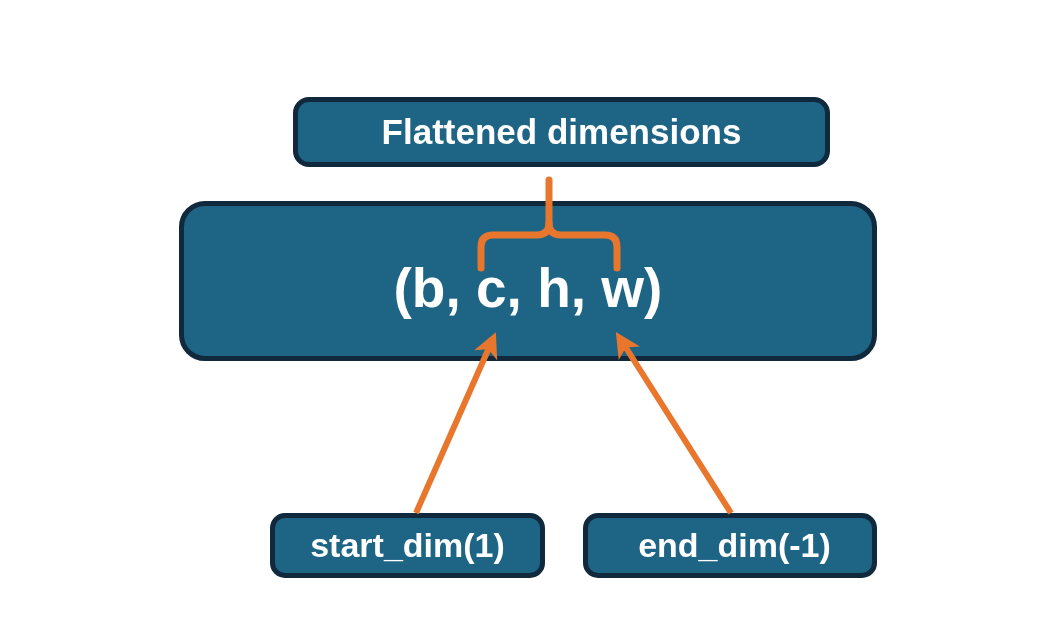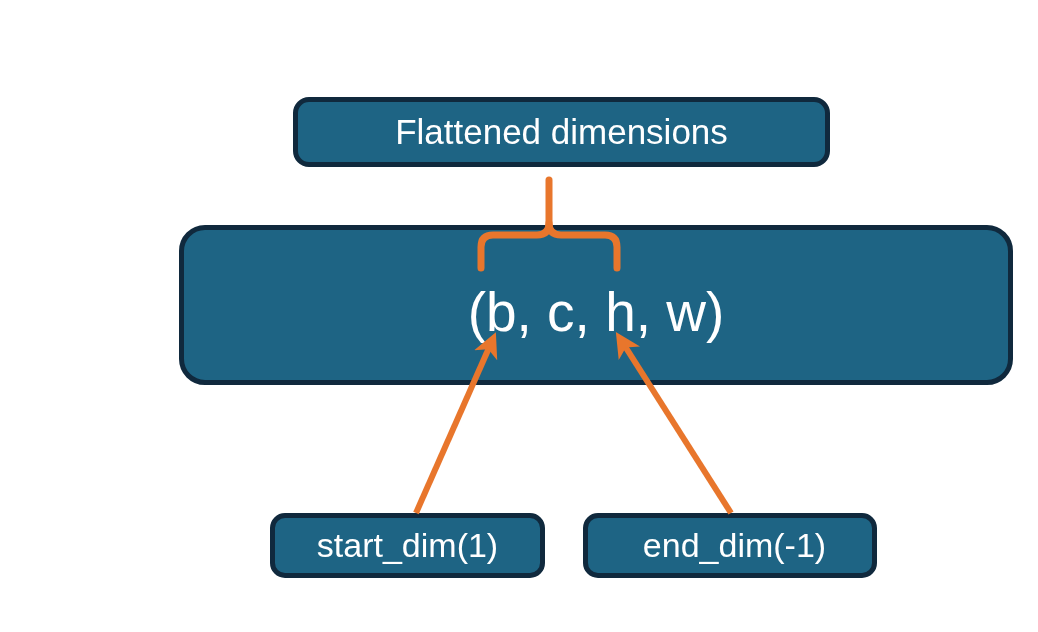--- a/index.html
+++ b/index.html
@@ -9,20 +9,21 @@
   }
   body {
     font-family: "Liberation Sans", sans-serif;
   }
   #canvas {
     position: relative;
     width: 1038px;
     height: 632px;
     background: #ffffff;
     overflow: hidden;
+    font-weight: bold;
   }
   .node {
     position: absolute;
     box-sizing: border-box;
     background: #1e6484;
     border: 5px solid #10293d;
     display: flex;
     align-items: center;
     justify-content: center;
     color: #ffffff;
@@ -33,22 +34,22 @@
   #node-flattened {
     left: 293px;
     top: 97px;
     width: 537px;
     height: 70px;
     border-radius: 16px;
     font-size: 35px;
   }
   #node-shape {
     left: 179px;
-    top: 225px;
-    width: 834px;
+    top: 201px;
+    width: 698px;
     height: 160px;
     border-radius: 26px;
     font-size: 55px;
   }
   #node-startdim {
     left: 270px;
     top: 513px;
     width: 275px;
     height: 65px;
     border-radius: 15px;

